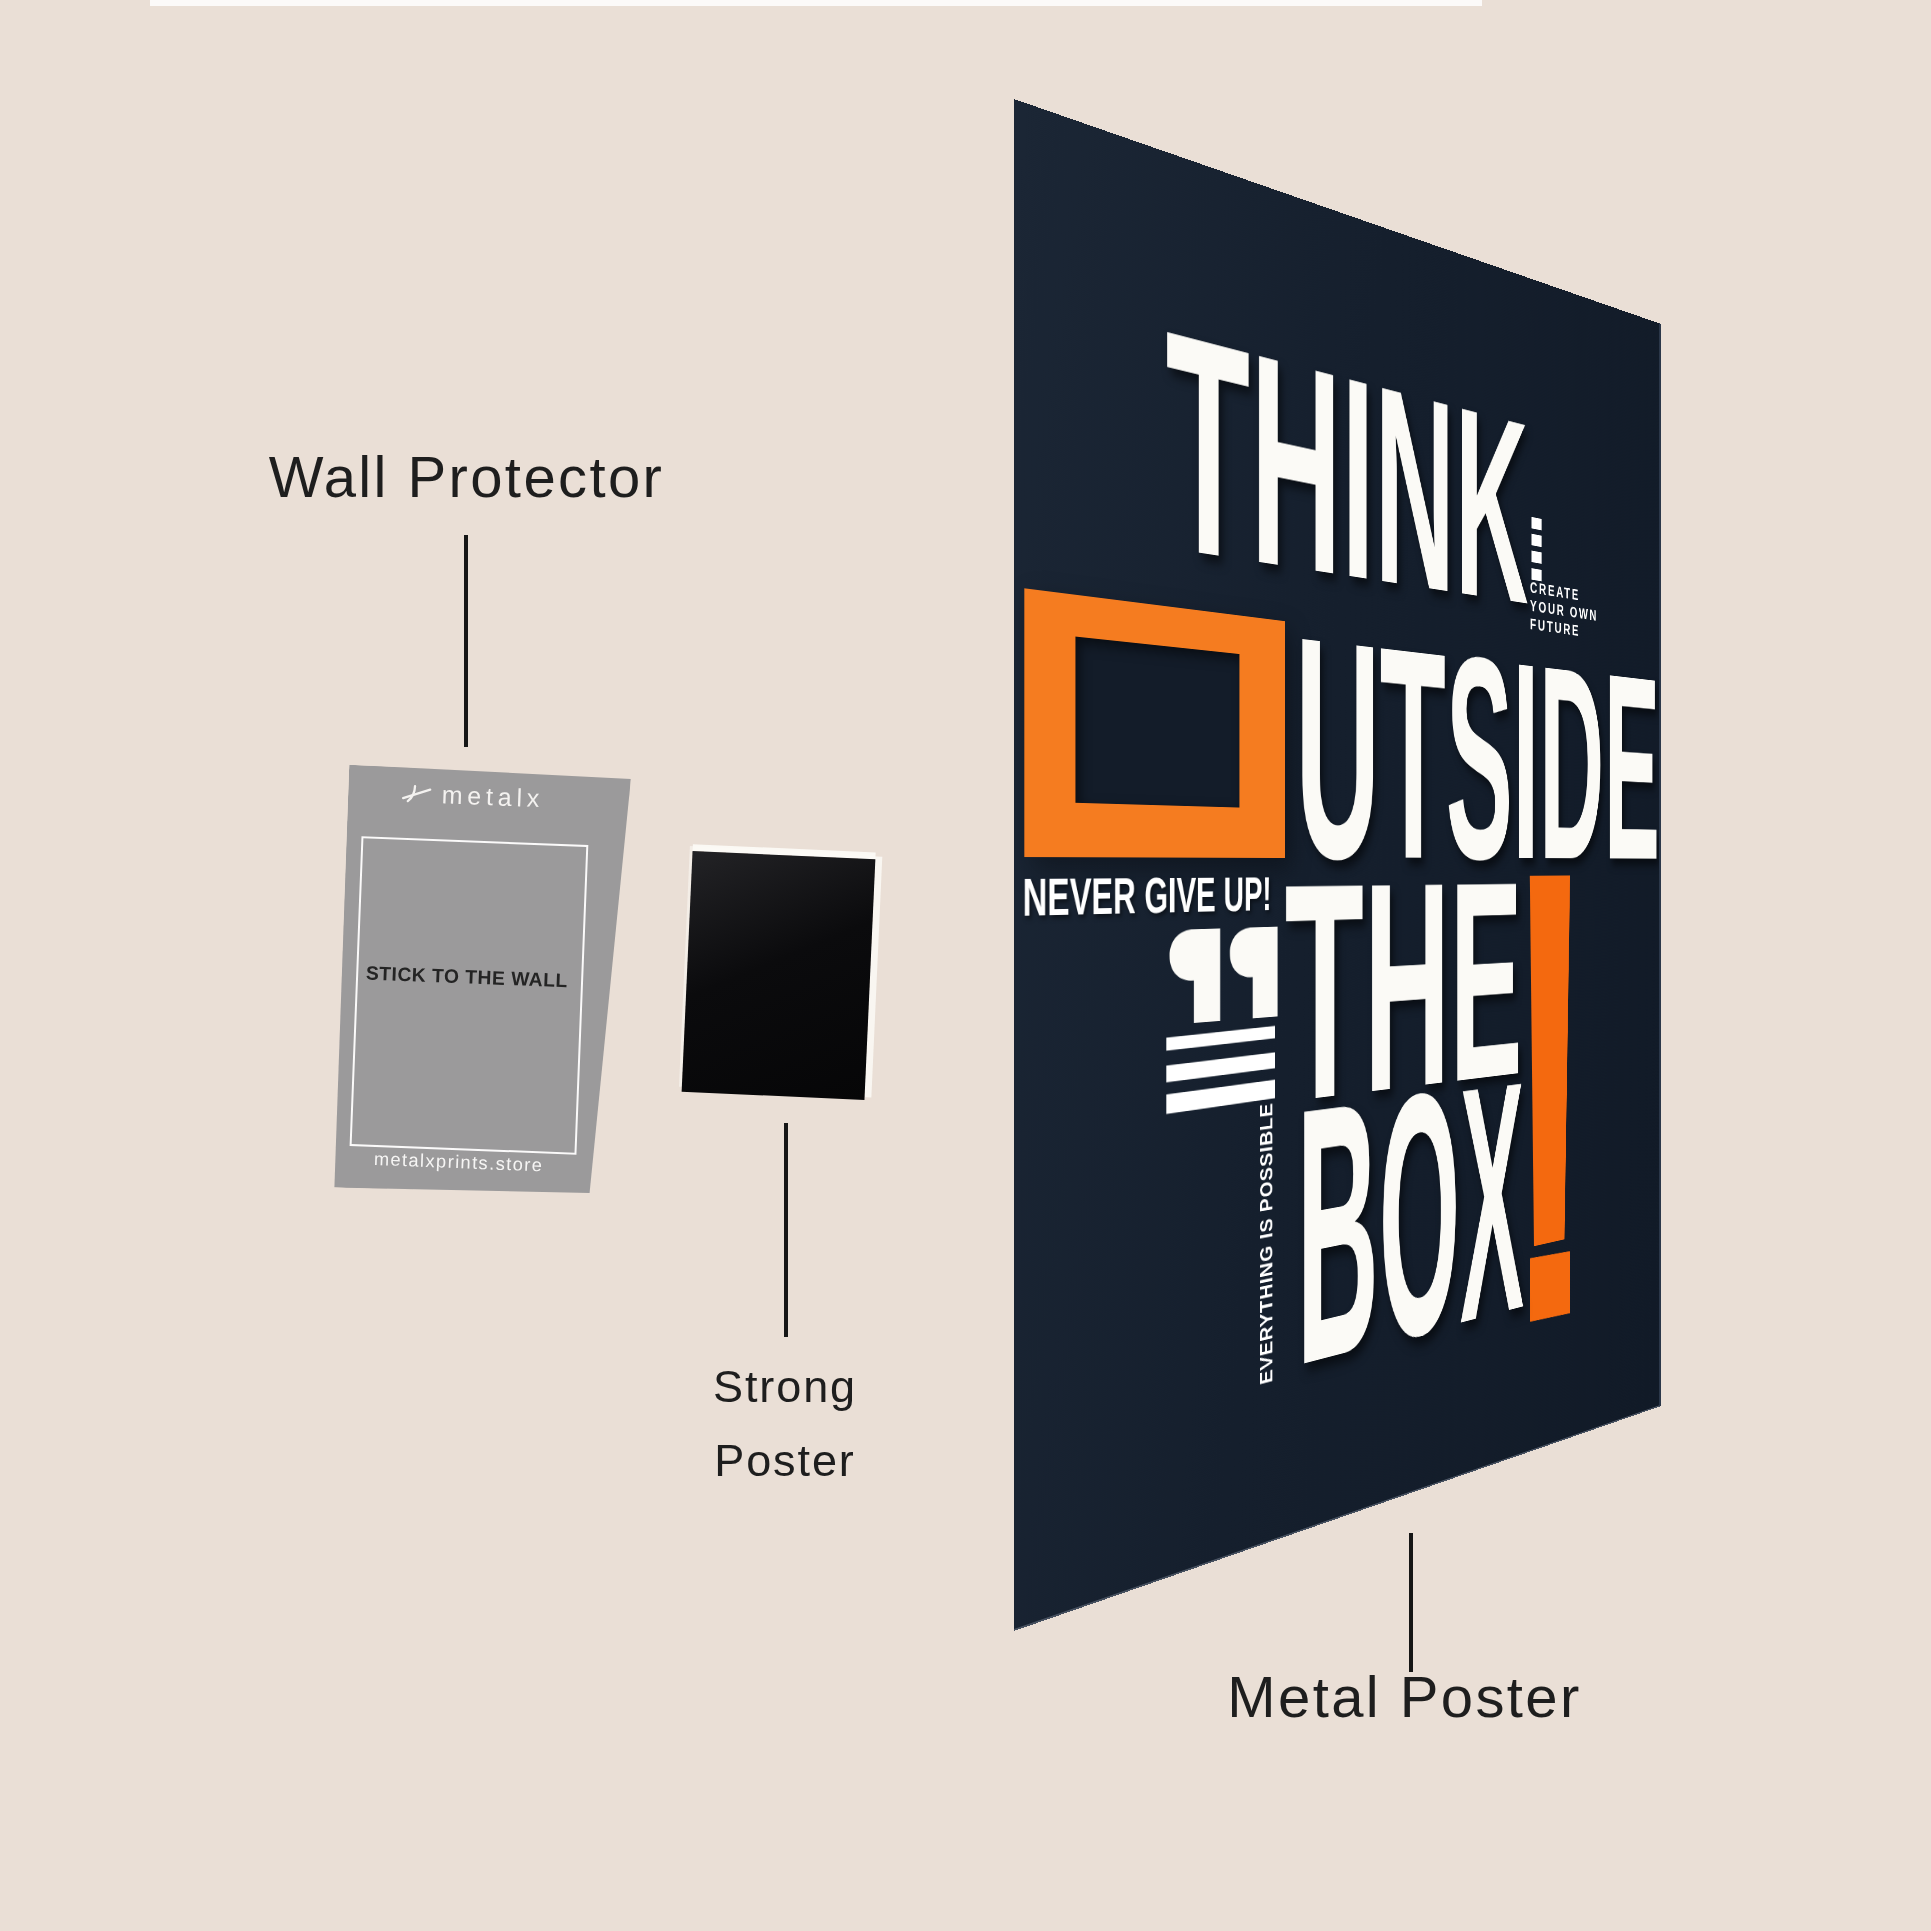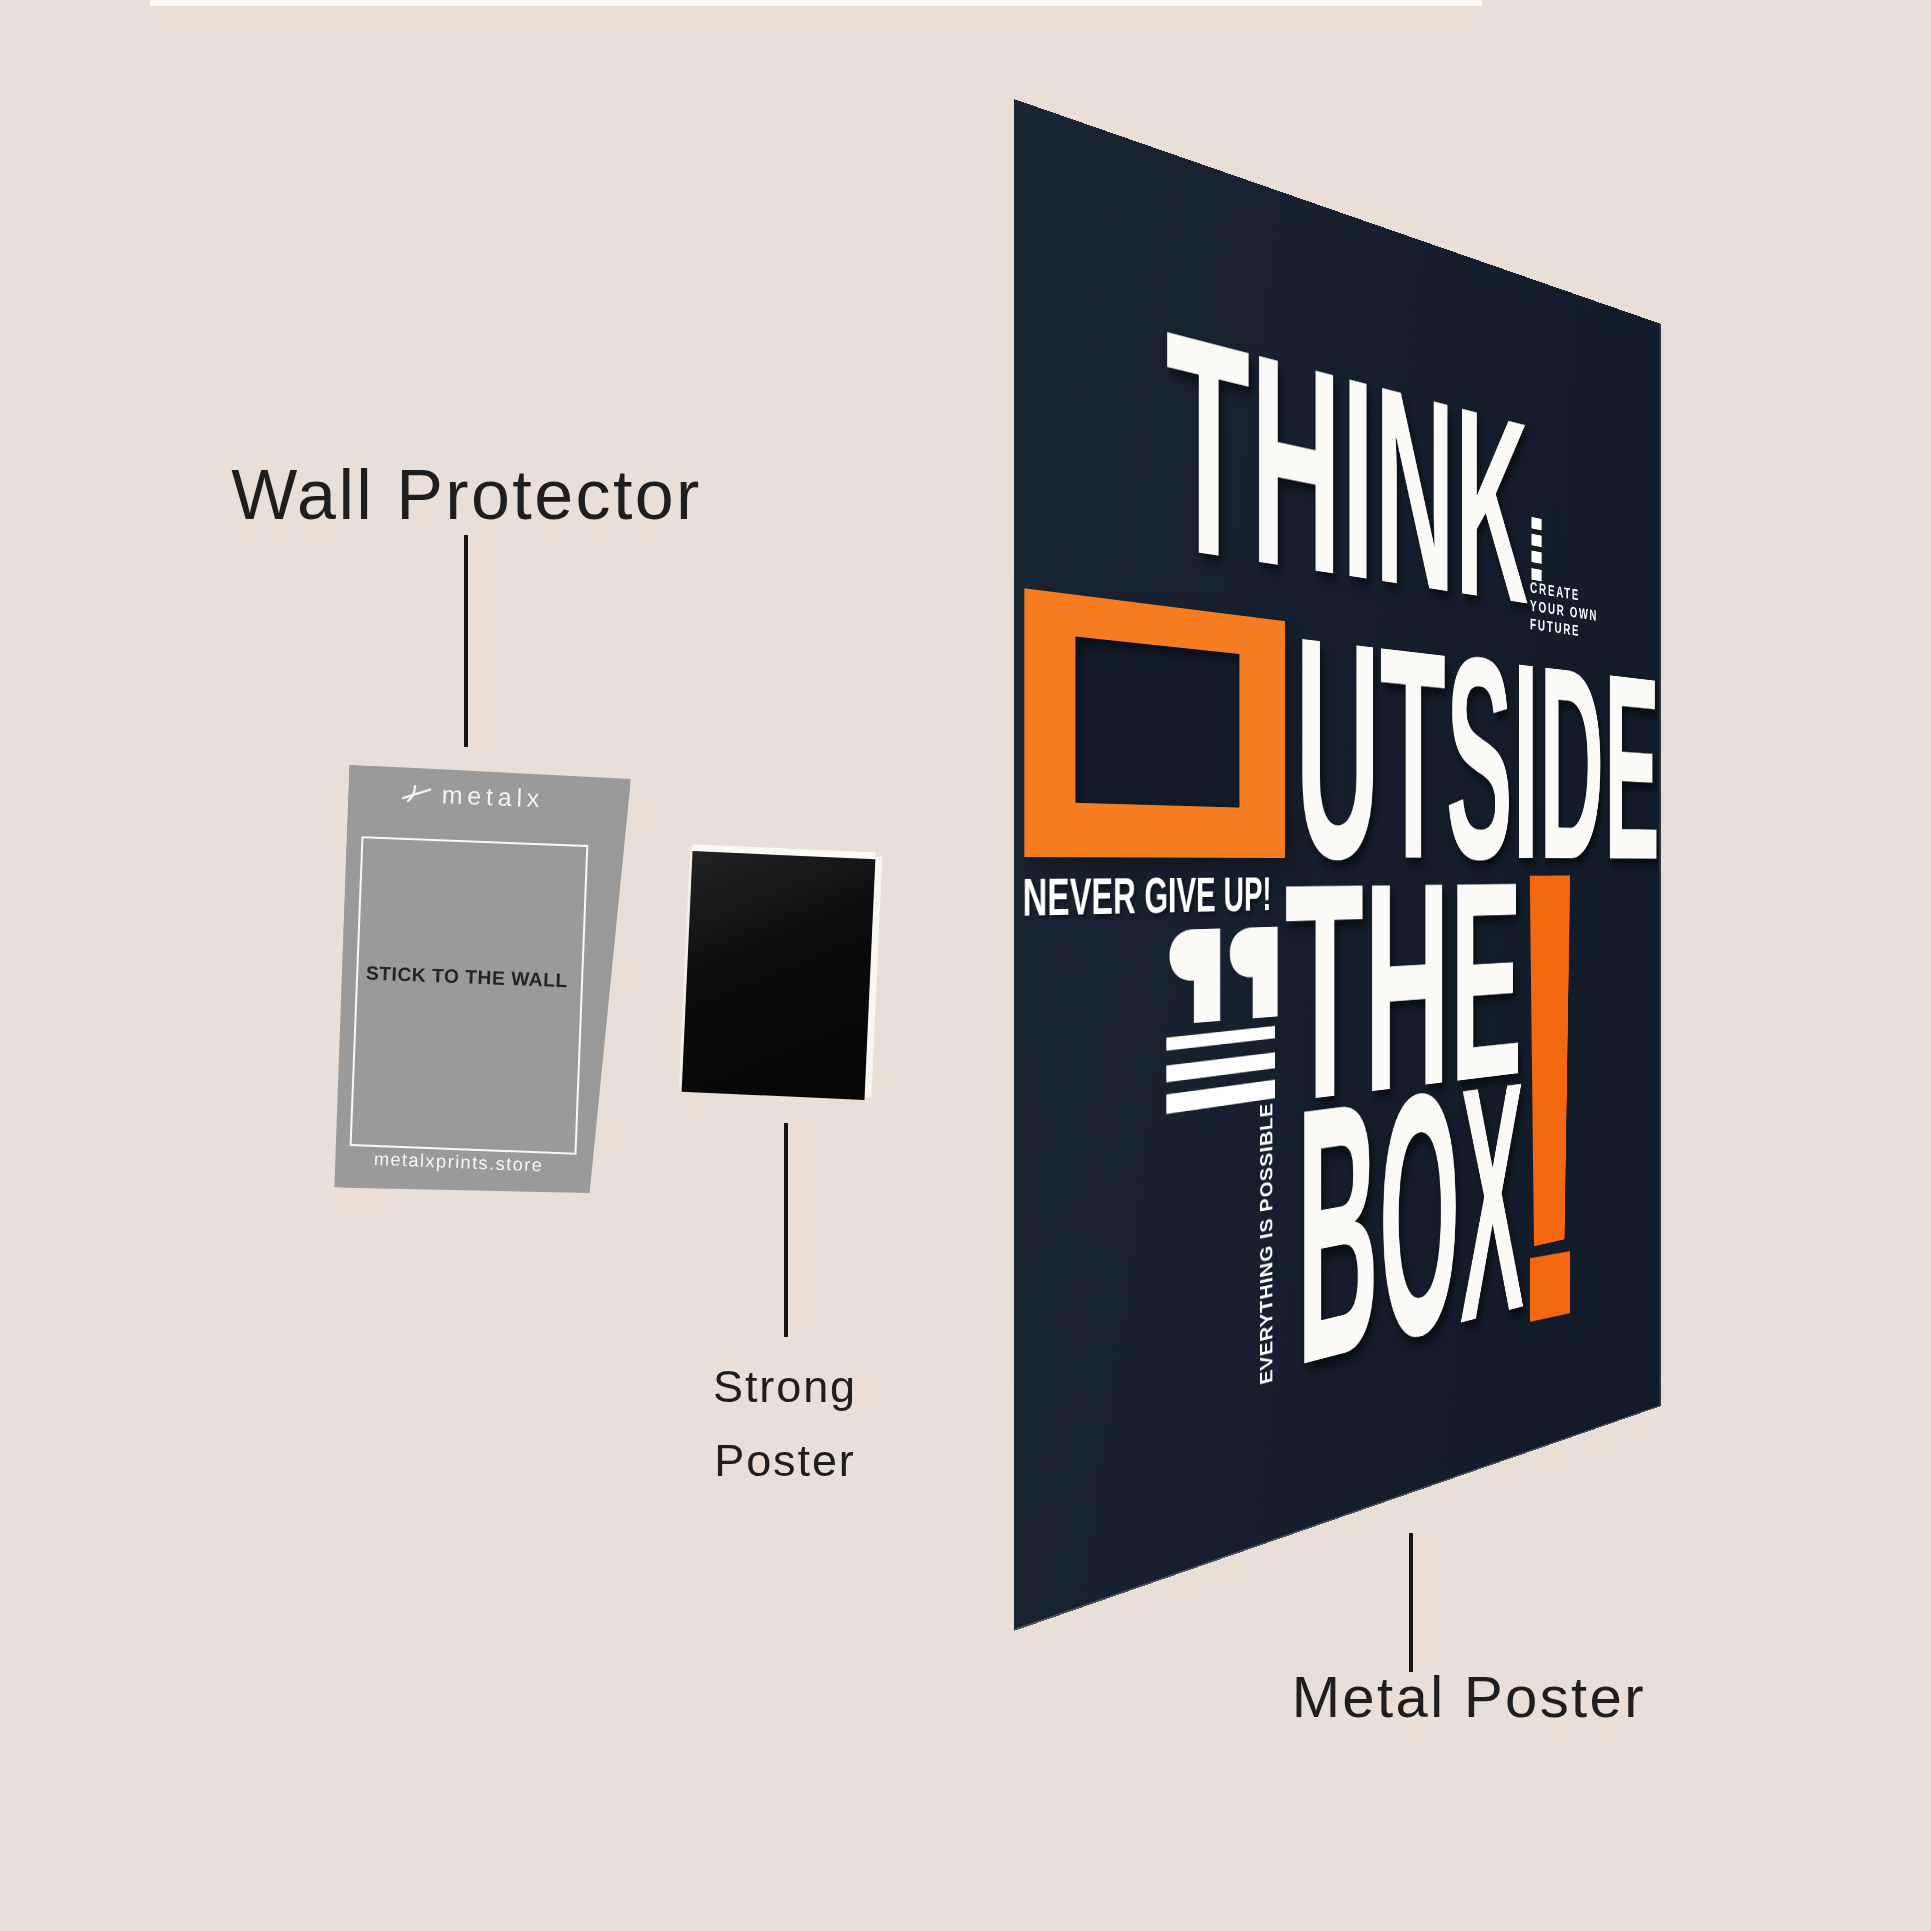--- a/index.html
+++ b/index.html
@@ -7,23 +7,23 @@
     width:1931px;height:1931px;
     background:#eadfd6;
     font-family:"Liberation Sans",sans-serif;
     overflow:hidden;
   }
   .stage{position:relative;width:1931px;height:1931px;background:#eadfd6;overflow:hidden;}
   .top-strip{position:absolute;left:150px;top:0;width:1332px;height:5.8px;background:rgba(255,255,255,.85);}
 
   
   .label{position:absolute;color:#1e1e1e;text-align:center;}
-  .wall-label{left:225px;top:455px;width:483px;font-size:70px;letter-spacing:2.4px;}
+  .wall-label{left:225px;top:443px;width:483px;font-size:58px;letter-spacing:2.4px;}
   .magnet-label{left:592px;top:1350px;width:386px;font-size:45px;letter-spacing:1.9px;line-height:74px;}
-  .poster-label{left:1163px;top:1663px;width:483px;font-size:58px;letter-spacing:2.4px;text-align:right;}
+  .poster-label{left:1163px;top:1663px;width:483px;font-size:58px;letter-spacing:2.4px;}
   .connector{position:absolute;width:3.9px;background:#161616;}
   .c1{left:464px;top:535px;height:212px;}
   .c2{left:784px;top:1123px;height:214px;}
   .c3{left:1409px;top:1533px;height:139px;}
 
   
   .wp-card{
     position:absolute;left:341px;top:770px;width:282px;height:423px;
     background:#9b9a9b;
     transform:rotate(2.2deg);

